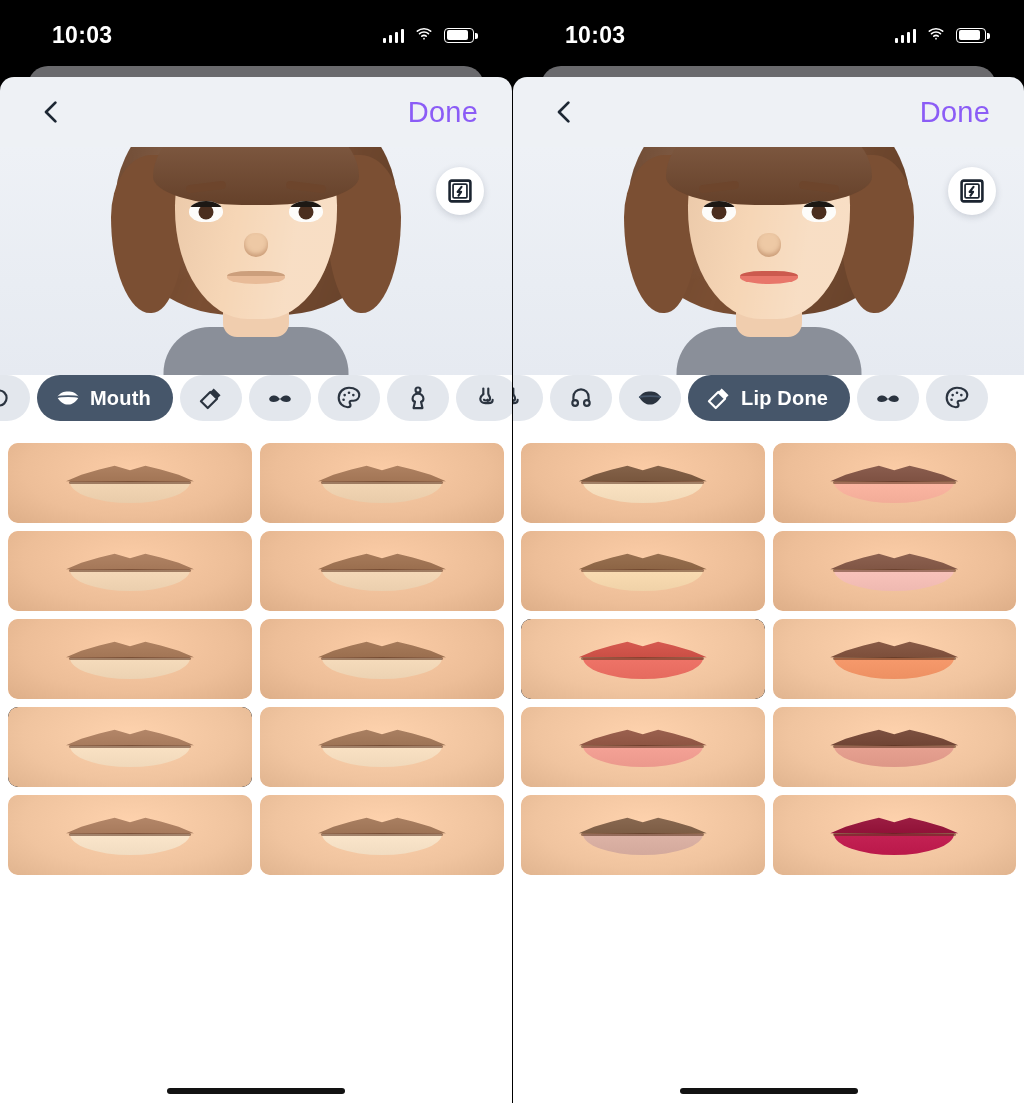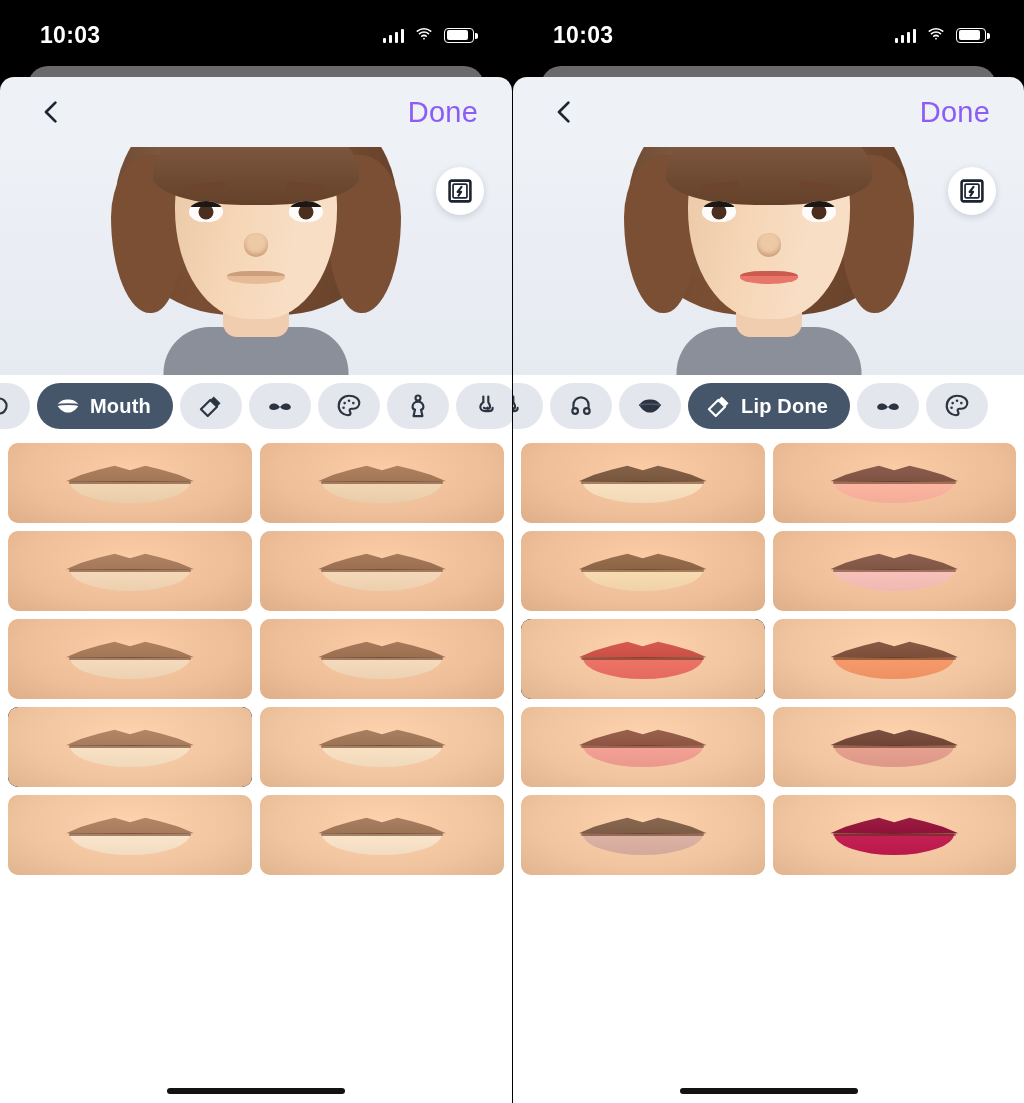--- a/index.html
+++ b/index.html
@@ -13,21 +13,21 @@
 
   .phone { position:relative; width:512px; height:1103px; background:#000; overflow:hidden; }
   .phone.right { border-left:1px solid #000; }
 
   
   .statusbar {
     position:relative; height:70px; background:#000;
     display:flex; align-items:center; justify-content:space-between;
     padding:0 38px 0 40px; color:#fff;
   }
-  .status-time { font-size:23px; font-weight:bold; letter-spacing:.3px; color:#fff; }
+  .status-time { font-size:23px; font-weight:bold; letter-spacing:.3px; color:#fff;margin-left:12px; }
   .status-icons { display:flex; align-items:center; gap:9px; }
 
   .sig { display:flex; align-items:flex-end; gap:2.5px; height:15px; }
   .sig i { display:block; width:3.5px; background:#fff; border-radius:1px; }
   .sig i:nth-child(1){ height:5px; opacity:1; }
   .sig i:nth-child(2){ height:8px; }
   .sig i:nth-child(3){ height:11px; }
   .sig i:nth-child(4){ height:14px; }
 
   .wifi { width:22px; height:16px; position:relative; }
@@ -80,21 +80,21 @@
   .av-brow.l { left:95px; transform:rotate(-7deg); }
   .av-brow.r { right:95px; transform:rotate(7deg); }
   .av-eye { position:absolute; top:126px; width:34px; height:21px; background:#fdfcfa; border-radius:52% 52% 48% 48%; overflow:hidden; }
   .av-eye.l { left:98px; } .av-eye.r { right:98px; }
   .av-eye::before { content:""; position:absolute; left:50%; top:52%; transform:translate(-50%,-50%); width:15px; height:15px; border-radius:50%; background:#4b2e1e; }
   .av-eye::after { content:""; position:absolute; left:0; right:0; top:0; height:6px; background:#1d1814; }
   .av-nose { position:absolute; left:50%; transform:translateX(-50%); top:158px; width:24px; height:24px; background:#eec9a5; border-radius:46% 46% 50% 50%; box-shadow:inset 0 -3px 4px rgba(170,115,80,.5); }
   .av-mouth { position:absolute; left:50%; transform:translateX(-50%); top:196px; width:58px; height:13px; border-radius:40% 40% 52% 52%; }
 
   
-  .tabbar { flex:0 0 62px; height:62px; background:#fff; display:flex; align-items:center; gap:7px; padding:0 8px; overflow:hidden; }
+  .tabbar { flex:0 0 62px; height:62px; background:#fff; display:flex; gap:7px; padding:0 8px; overflow:hidden; }
   .tab { flex:0 0 auto; height:46px; border-radius:23px; background:#e3e7ed; display:flex; align-items:center; justify-content:center; gap:9px; padding:0 16px; color:#2b3440; }
   .tab.icon-only { width:62px; padding:0; }
   .tab.selected { background:#46566a; color:#fff; padding:0 22px 0 18px; }
   .tab .tab-label { font-size:20px; font-weight:bold; letter-spacing:.2px; white-space:nowrap; }
   .tab svg { display:block; flex:0 0 auto; }
   .tab.clipped-left { margin-left:-40px; }
   .tab.clipped-right { margin-right:-40px; }
 
   
   .grid { flex:1 1 auto; background:#fff; padding:6px 8px 0 8px; display:grid; grid-template-columns:1fr 1fr; gap:8px 8px; align-content:start; overflow:hidden; }

